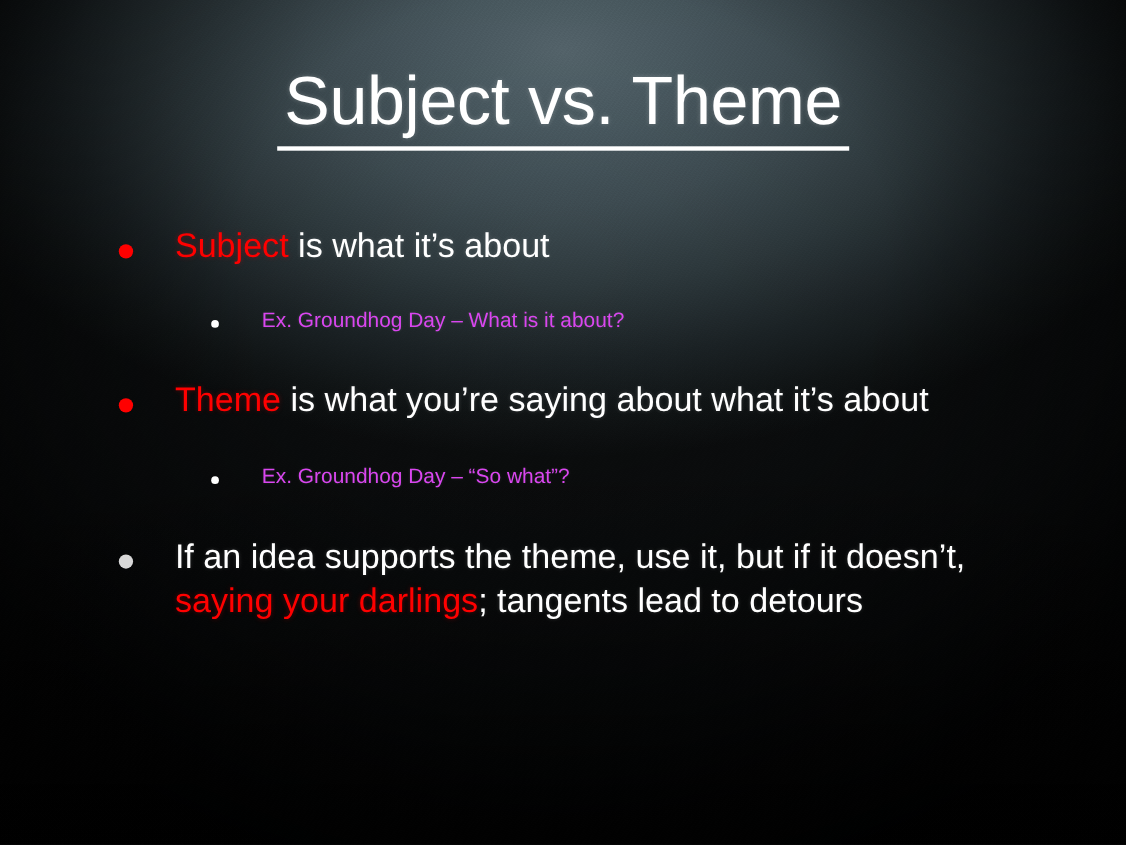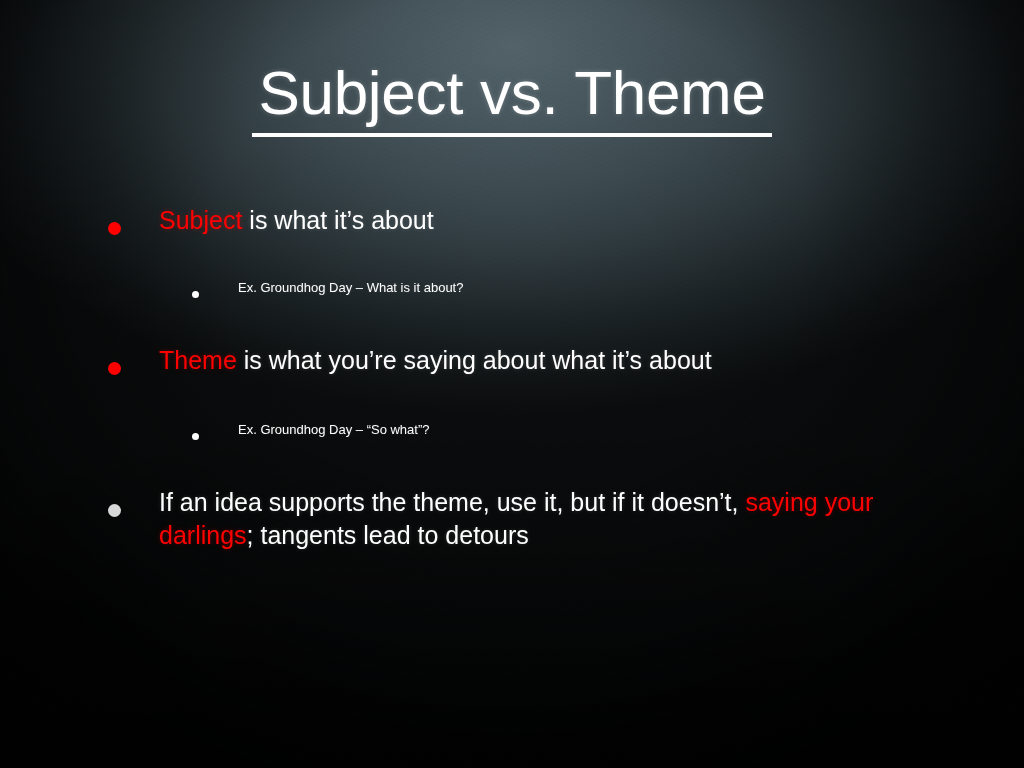--- a/index.html
+++ b/index.html
@@ -133,29 +133,29 @@
   }
   .level-2 .dot {
     width: 7px;
     height: 7px;
   }
 
   .bullet-text {
     flex: 1 1 auto;
   }
   .level-1 .bullet-text {
-    font-size: 25px;
+    font-size: 31px;
     line-height: 1.30;
     color: #ffffff;
     text-shadow: 0 0 4px rgba(255,255,255,0.16);
   }
   .level-2 .bullet-text {
-    font-size: 13px;
+    font-size: 19px;
     line-height: 1.30;
-    color: #ffffff;
+    color: #d946ef;
     text-shadow: 0 0 3px rgba(255,255,255,0.12);
   }
 
   .accent {
     color: #ff0000;
     text-shadow: 0 0 5px rgba(255,0,0,0.30);
   }
 
   
   #row-sub-1 { margin-top: -2px; }

